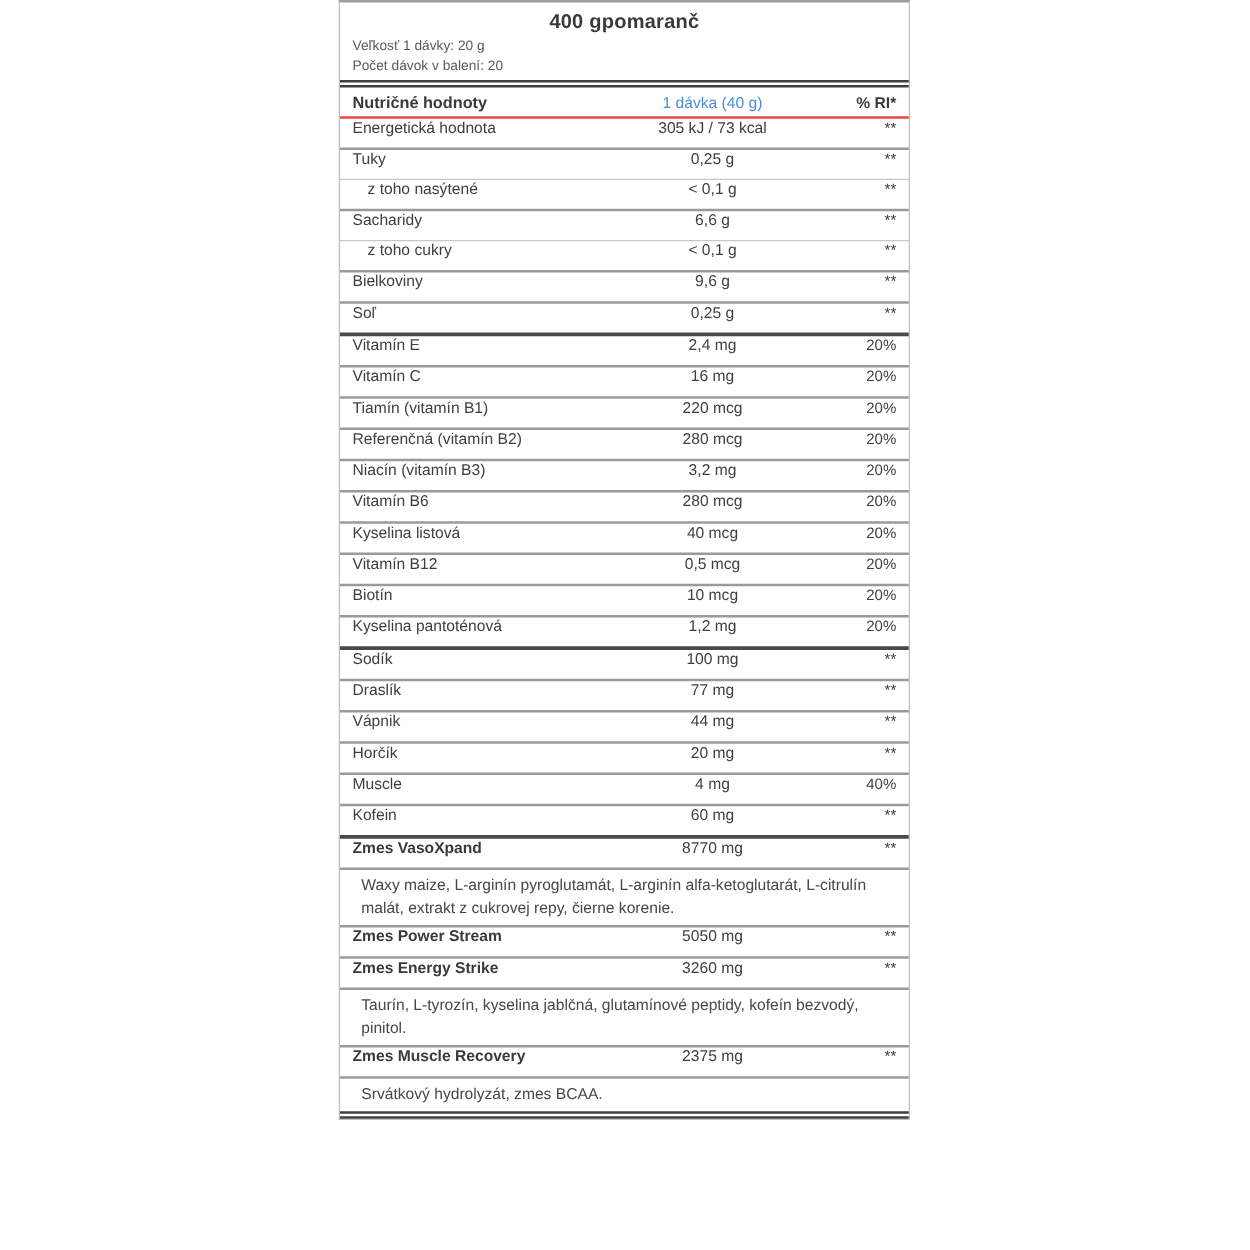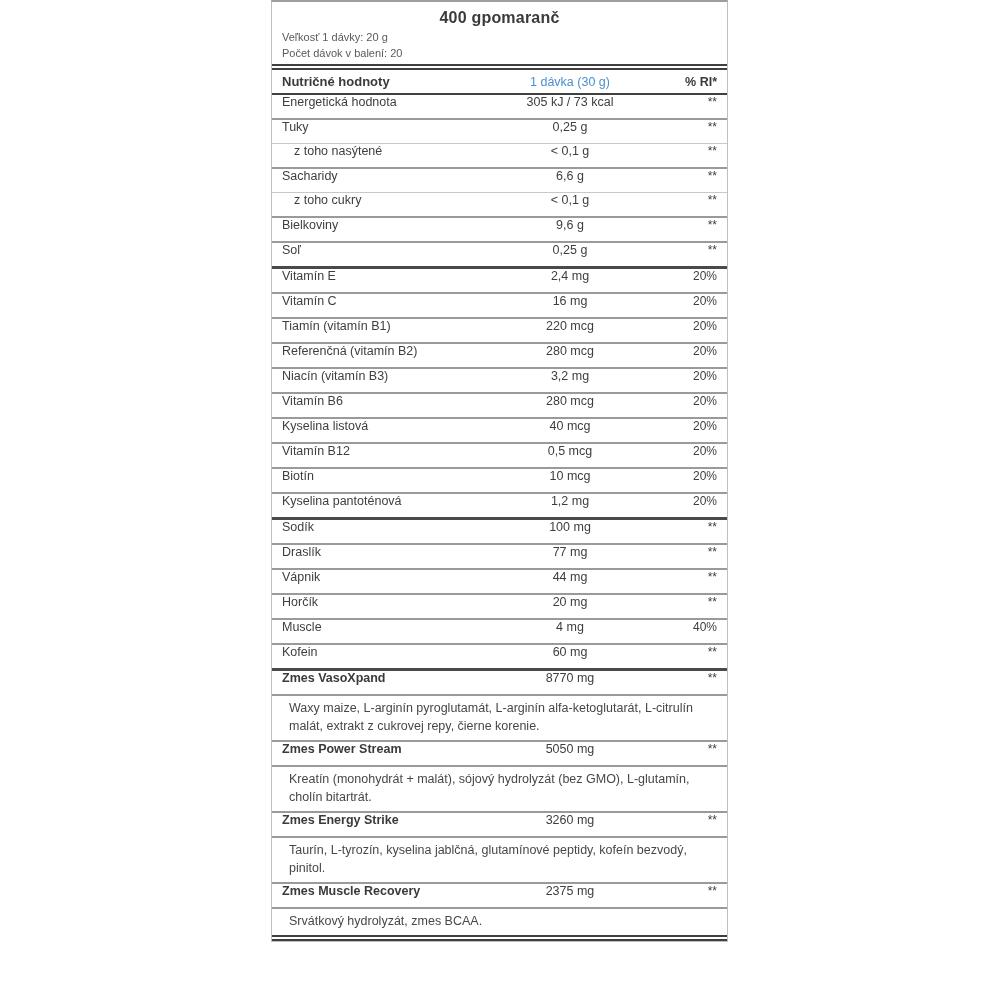--- a/index.html
+++ b/index.html
@@ -24,21 +24,21 @@
     border-top: 2px solid #9e9e9e;
     border-bottom: 1px solid #bfbfbf;
   }
   .head { padding: 7px 10px 5px 10px; }
   .brand-row { display: flex; justify-content: center; align-items: baseline; }
   .weight, .flavor { font-size: 16px; font-weight: bold; color: #3a3a3a; letter-spacing: .2px; }
   .meta { font-size: 11px; color: #5a5a5a; margin-top: 4px; }
   .double-rule { height: 2px; border-top: 2px solid #3f3f3f; border-bottom: 2px solid #3f3f3f; }
   .thead {
     display: flex; align-items: center; height: 23px; padding: 0 10px;
-    border-bottom: 2px solid #404040;
+    border-bottom: 2px solid #ef4444;
   }
   .th1 { flex: 1; font-size: 13px; font-weight: bold; color: #3a3a3a; }
   .th2 { width: 190px; text-align: center; font-size: 12.5px; }
   .th3 { width: 52px; text-align: right; font-size: 12.5px; font-weight: bold; color: #3a3a3a; }
   .rows .row {
     display: flex; align-items: flex-start; min-height: 23px; padding: 0 10px;
     font-size: 12.5px; border-top: 2px solid #9a9a9a;
   }
   .rows .row:first-child { border-top: none; }
   .rows .row.sub { border-top: 1px solid #c8c8c8; }
@@ -65,21 +65,21 @@
       <span class="flavor">pomaranč</span>
     </div>
     <div class="meta">Veľkosť 1 dávky: 20 g</div>
     <div class="meta">Počet dávok v balení: 20</div>
   </div>
 
   <div class="double-rule"></div>
 
   <div class="thead">
     <span class="th1">Nutričné hodnoty</span>
-    <span class="th2" style="color: rgb(74, 143, 208);">1 dávka (30 g)</span>
+    <span class="th2" style="color: rgb(74, 143, 208);">1 dávka (40 g)</span>
     <span class="th3">% RI*</span>
   </div>
 
   <div class="rows">
       <div class="row">
         <span class="lbl">Energetická hodnota</span>
         <span class="val">305 kJ / 73 kcal</span>
         <span class="ri">**</span>
       </div>
       <div class="row">
@@ -196,21 +196,20 @@
         <span class="lbl">Zmes VasoXpand</span>
         <span class="val">8770 mg</span>
         <span class="ri">**</span>
       </div>
       <div class="rowdesc">Waxy maize, L-arginín pyroglutamát, L-arginín alfa-ketoglutarát, L-citrulín malát, extrakt z cukrovej repy, čierne korenie.</div>
       <div class="row bold">
         <span class="lbl">Zmes Power Stream</span>
         <span class="val">5050 mg</span>
         <span class="ri">**</span>
       </div>
-      <div class="rowdesc">Kreatín (monohydrát + malát), sójový hydrolyzát (bez GMO), L-glutamín, cholín bitartrát.</div>
       <div class="row bold">
         <span class="lbl">Zmes Energy Strike</span>
         <span class="val">3260 mg</span>
         <span class="ri">**</span>
       </div>
       <div class="rowdesc">Taurín, L-tyrozín, kyselina jablčná, glutamínové peptidy, kofeín bezvodý, pinitol.</div>
       <div class="row bold">
         <span class="lbl">Zmes Muscle Recovery</span>
         <span class="val">2375 mg</span>
         <span class="ri">**</span>

